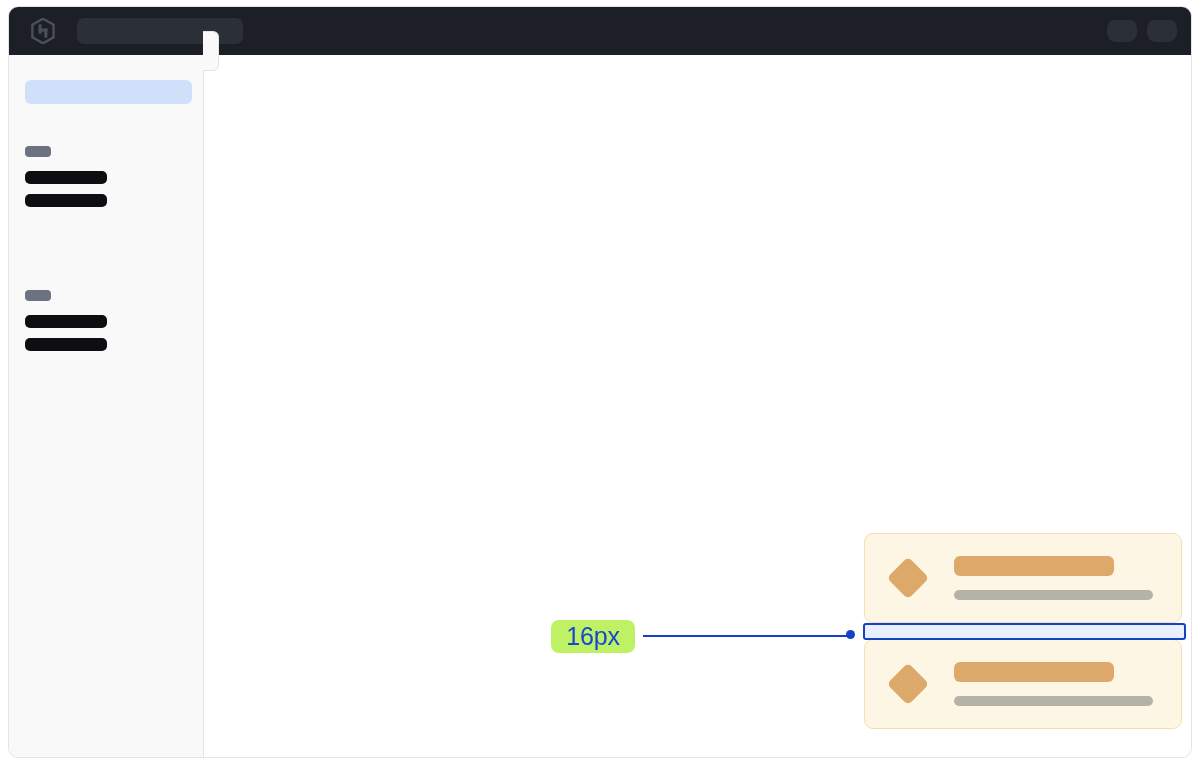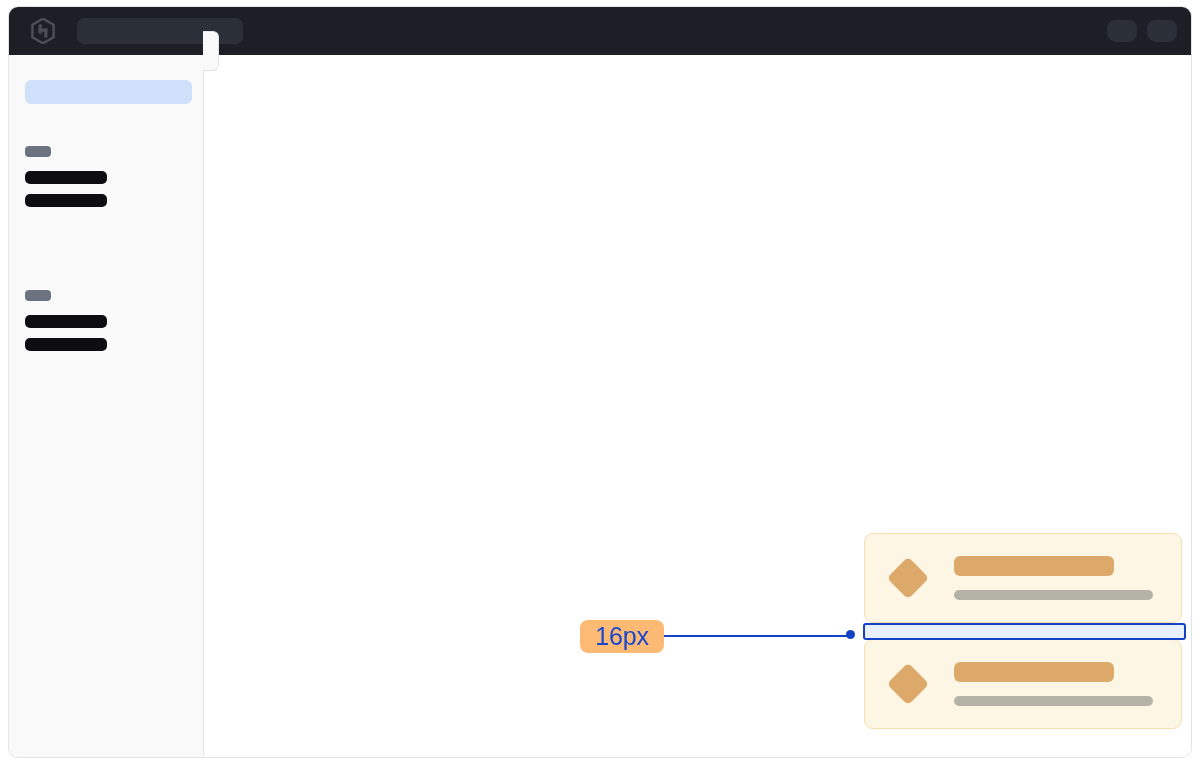--- a/index.html
+++ b/index.html
@@ -196,31 +196,30 @@
     border-radius: 50%;
     background: #1342c4;
     z-index: 6;
   }
   .measure-label {
     position: absolute;
     left: 346px;
     top: 565px;
     min-width: 84px;
     height: 33px;
-    background: #fdba74;
+    background: #bef264;
     border-radius: 8px;
     color: #1847cf;
     font-size: 25px;
     font-weight: 400;
     display: flex;
     align-items: center;
     justify-content: center;
     letter-spacing: -0.2px;
     z-index: 6;
-    margin-left: 29px;
   }
 </style>
 </head>
 <body>
 
 <div class="app-window">
 
   <div class="topbar">
     <svg class="brand-logo" viewBox="0 0 24 26">
       <path d="M12 0.7 L22.6 6.8 L22.6 19.2 L12 25.3 L1.4 19.2 L1.4 6.8 Z" fill="none" stroke="#4b5058" stroke-width="2.4"></path>

